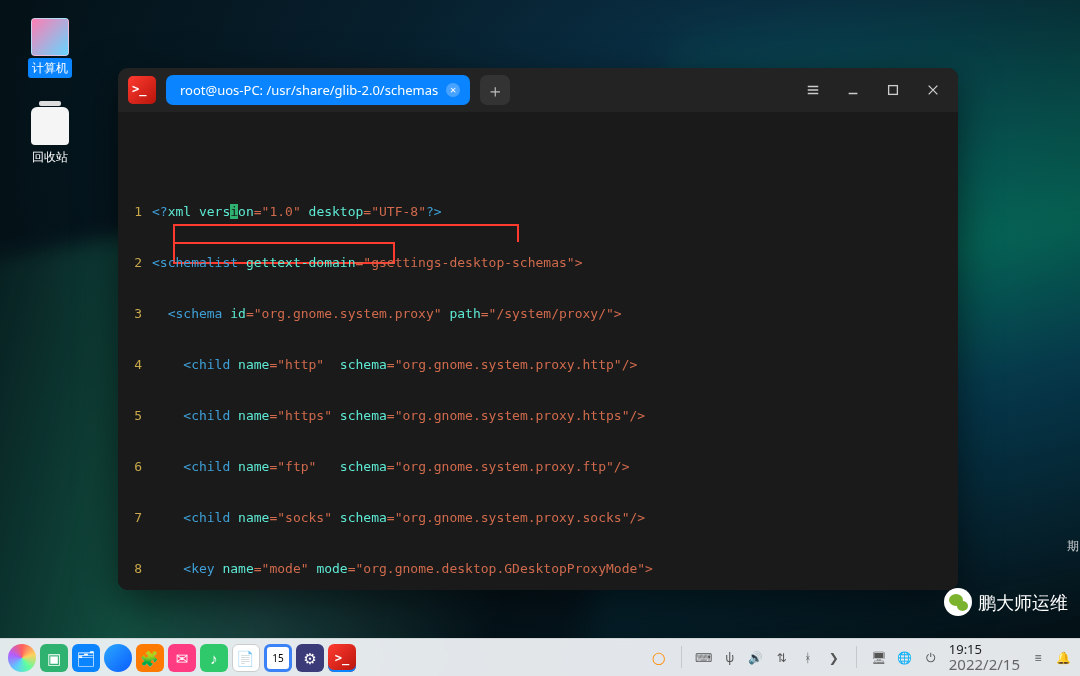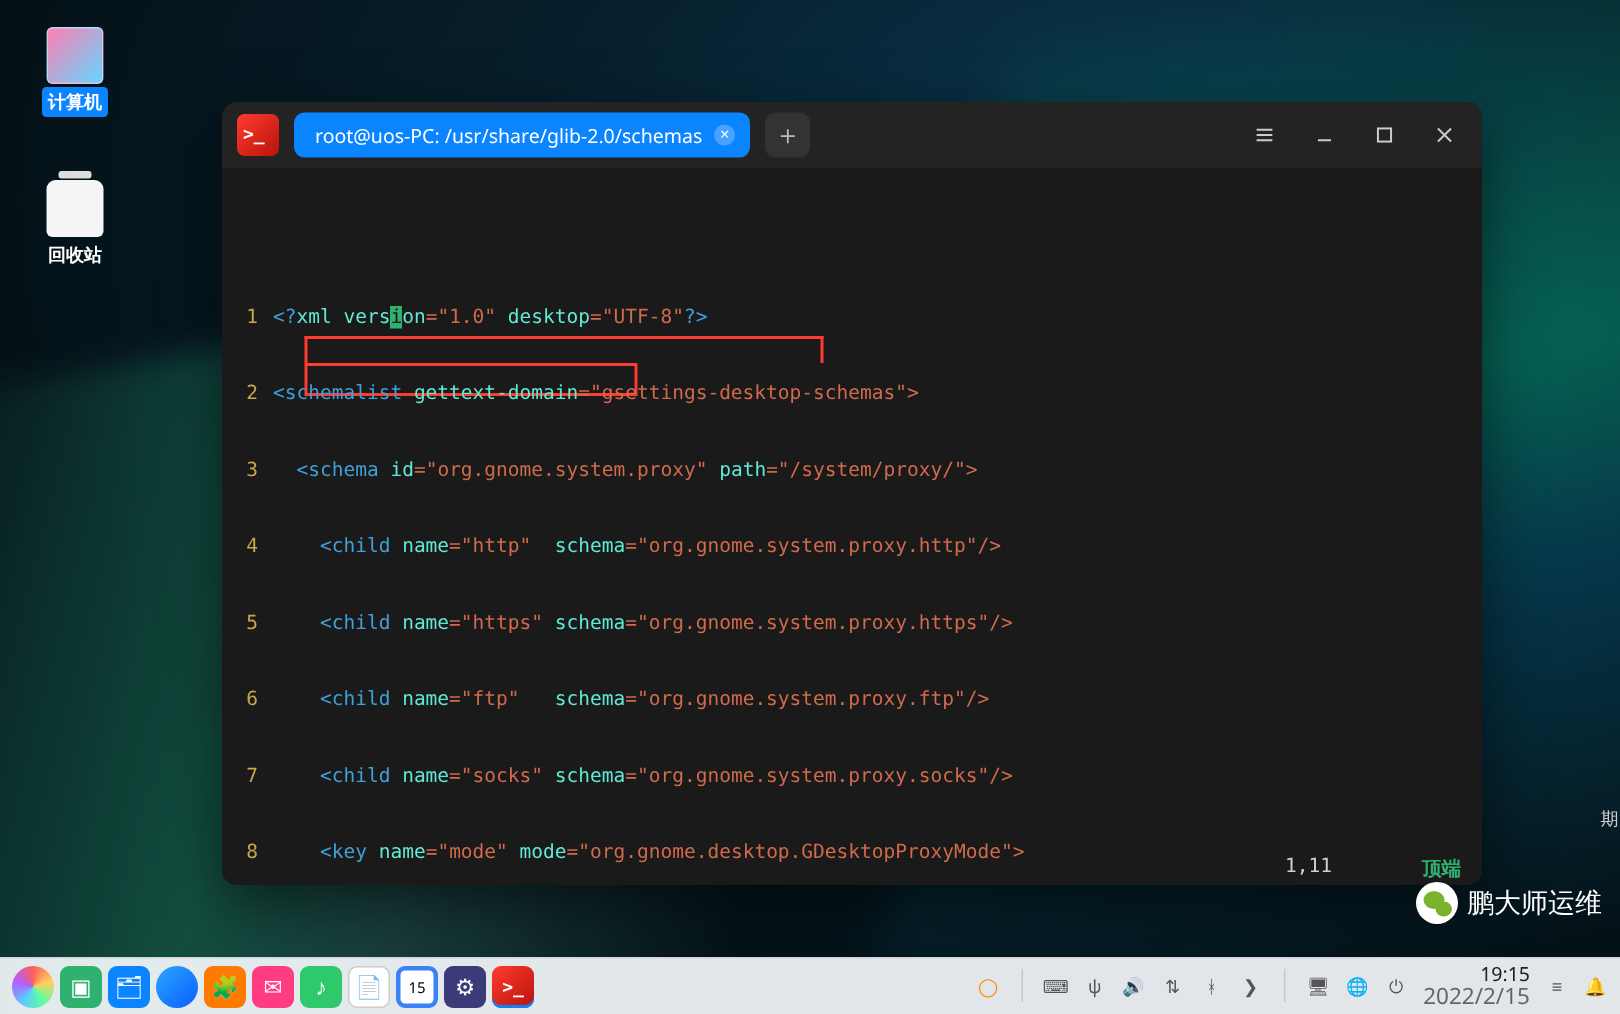--- a/index.html
+++ b/index.html
@@ -21,28 +21,28 @@
     content: ""; position: absolute; right: -150px; top: -50px; width: 600px; height: 800px;
     background: linear-gradient(160deg, transparent 10%, rgba(0,255,160,.28) 40%, rgba(0,200,255,.15) 55%, transparent 80%);
     transform: rotate(8deg); filter: blur(14px);
   }
   
   .desktop-icon { position: absolute; width: 60px; text-align: center; color: #fff; font-size: 12px; }
   .di-img { width: 38px; height: 38px; margin: 0 auto 2px; border-radius: 4px; }
   .di-computer { background: linear-gradient(135deg,#ff7eb3,#65d6ff); border:1px solid rgba(255,255,255,.4);}
   .di-trash { background: #f5f5f5; border-radius: 6px 6px 4px 4px; position: relative; }
   .di-trash::before { content:""; position:absolute; top:-6px; left:8px; right:8px; height:5px; background:#ddd; border-radius:2px;}
-  .di-label { background: #0a84ff; padding: 1px 4px; border-radius: 3px; display: inline-block; font-weight: bold; }
+  .di-label { background: #0a84ff; padding: 1px 4px; border-radius: 3px; display: inline-block; }
   .di-label.plain { background: transparent; }
 
   
   .window {
     position: absolute; left: 118px; top: 68px; width: 840px; height: 522px;
     background: #1a1a1a; border-radius: 10px; box-shadow: 0 12px 40px rgba(0,0,0,.55);
-    display: flex; flex-direction: column; overflow: hidden; margin-left: 30px;
+    display: flex; flex-direction: column; overflow: hidden;
   }
   .titlebar {
     height: 44px; background: #232323; display: flex; align-items: center; padding: 0 10px; gap: 10px;
   }
   .app-icon { width: 28px; height: 28px; background: linear-gradient(135deg,#ff3b30,#b8140b); border-radius: 5px; position: relative; }
   .app-icon::after { content:">_"; color:#fff; font: bold 12px monospace; position:absolute; left:4px; top:6px;}
   .tab {
     background: #0a84ff; color: #fff; height: 30px; border-radius: 7px; padding: 0 10px 0 14px;
     display: flex; align-items: center; font-size: 13px; gap: 8px; max-width: 380px;
   }
@@ -85,35 +85,35 @@
   
   .taskbar {
     position:absolute; left:0; right:0; bottom:0; height:38px; background: rgba(245,248,252,.92);
     display:flex; align-items:center; padding: 0 8px; gap:4px; border-top:1px solid rgba(0,0,0,.08);
     backdrop-filter: blur(6px);
   }
   .tb-icon { width:28px; height:28px; border-radius:6px; display:flex; align-items:center; justify-content:center; font-size:15px;}
   .tb-icon.active { background: rgba(0,0,0,.08); box-shadow: inset 0 -2px 0 #0a84ff; }
   .tb-sep { width:1px; height:22px; background:#c5c9cf; margin:0 4px;}
   .tb-right { margin-left:auto; display:flex; align-items:center; gap:10px; color:#555; font-size:12px;}
-  .tb-clock { text-align:right; line-height:1.1; }
+  .tb-clock { text-align:left; line-height:1.1; }
   .tb-clock .t { font-size:13px; color:#222;}
   .tb-clock .d { font-size:15px; color:#666;}
   .tray-ic { width:16px; height:16px; display:inline-flex; align-items:center; justify-content:center; color:#555;}
 </style>
 </head>
 <body>
 
 <div class="aurora"></div>
 
 <div class="desktop-icon" style="left:20px; top:18px;">
   <div class="di-img di-computer"></div>
   <span class="di-label">计算机</span>
 </div>
-<div class="desktop-icon" style="left:20px; top:120px;">
+<div class="desktop-icon" style="left:20px; top:107px;">
   <div class="di-img di-trash"></div>
   <span class="di-label plain">回收站</span>
 </div>
 
 <div class="window">
   <div class="titlebar">
     <div class="app-icon"></div>
     <div class="tab">
       <span>root@uos-PC: /usr/share/glib-2.0/schemas</span>
       <span class="tab-close">×</span>
@@ -166,24 +166,20 @@
     
     
     
     
     
     
     
     
     
 
-    <div class="statusline">
-      <span class="pos">1,11</span>
-      <span class="lbl">顶端</span>
-    </div>
   </div>
 </div>
 
 <div class="side-label">期</div>
 
 <div class="wechat-badge">
   <span class="wechat-icon"></span>
   <span>鹏大师运维</span>
 </div>
 

